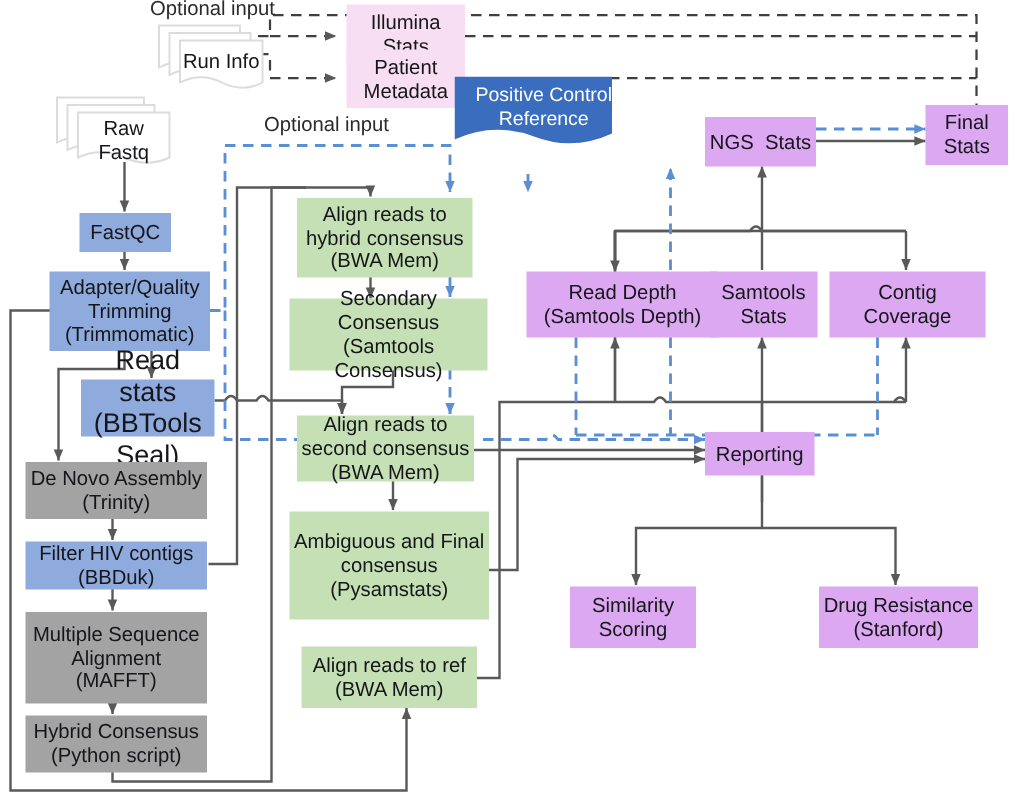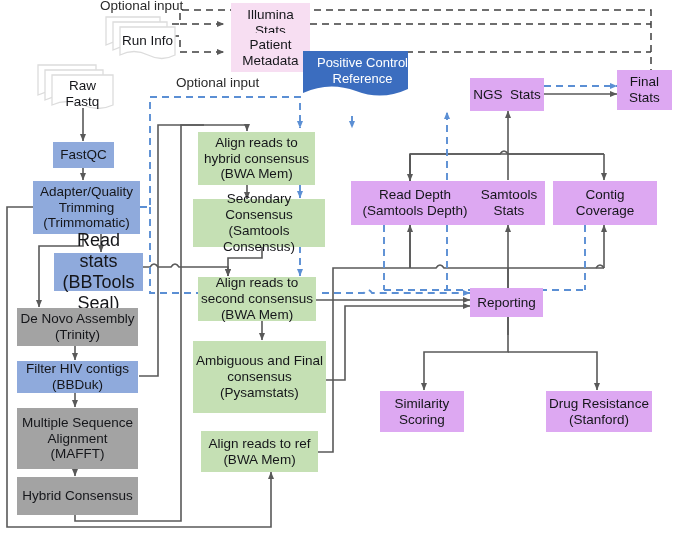--- a/index.html
+++ b/index.html
@@ -266,20 +266,21 @@
     <span>
       <span>Multiple Sequence</span>
       <span>Alignment</span>
       <span>(MAFFT)</span>
     </span>
   </div>
 
   <div class="node yellow" style="left:17px;top:477px;width:121px;height:38px;font-size:13.5px;">
     <span>
       <span>Hybrid Consensus</span>
+      <span>(Python script)</span>
     </span>
   </div>
 
   <div class="node green" style="left:198px;top:132px;width:117px;height:53px;font-size:13.5px;">
     <span>
       <span>Align reads to</span>
       <span>hybrid consensus</span>
       <span>(BWA Mem)</span>
     </span>
   </div>

